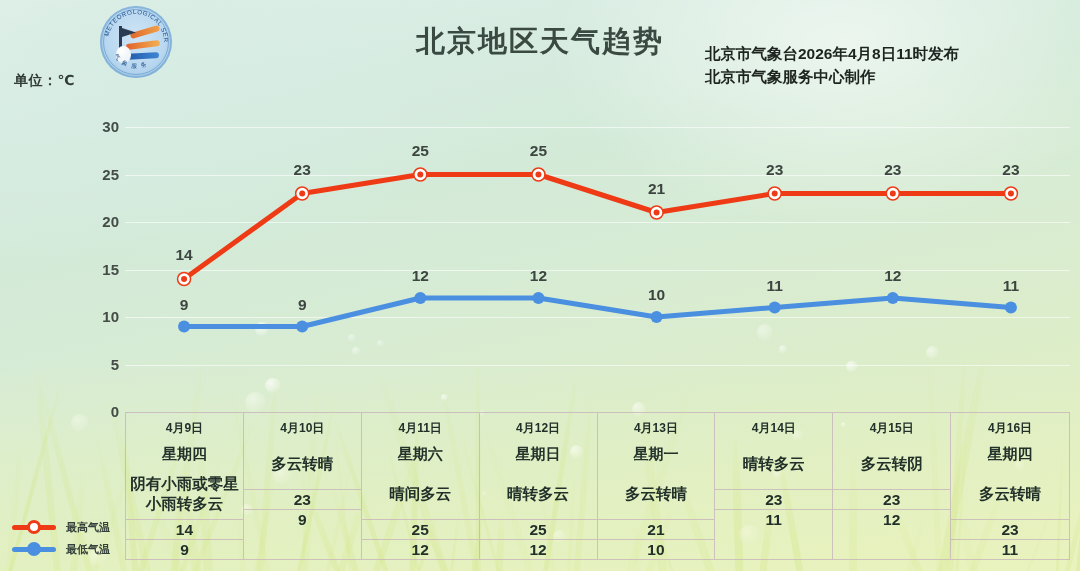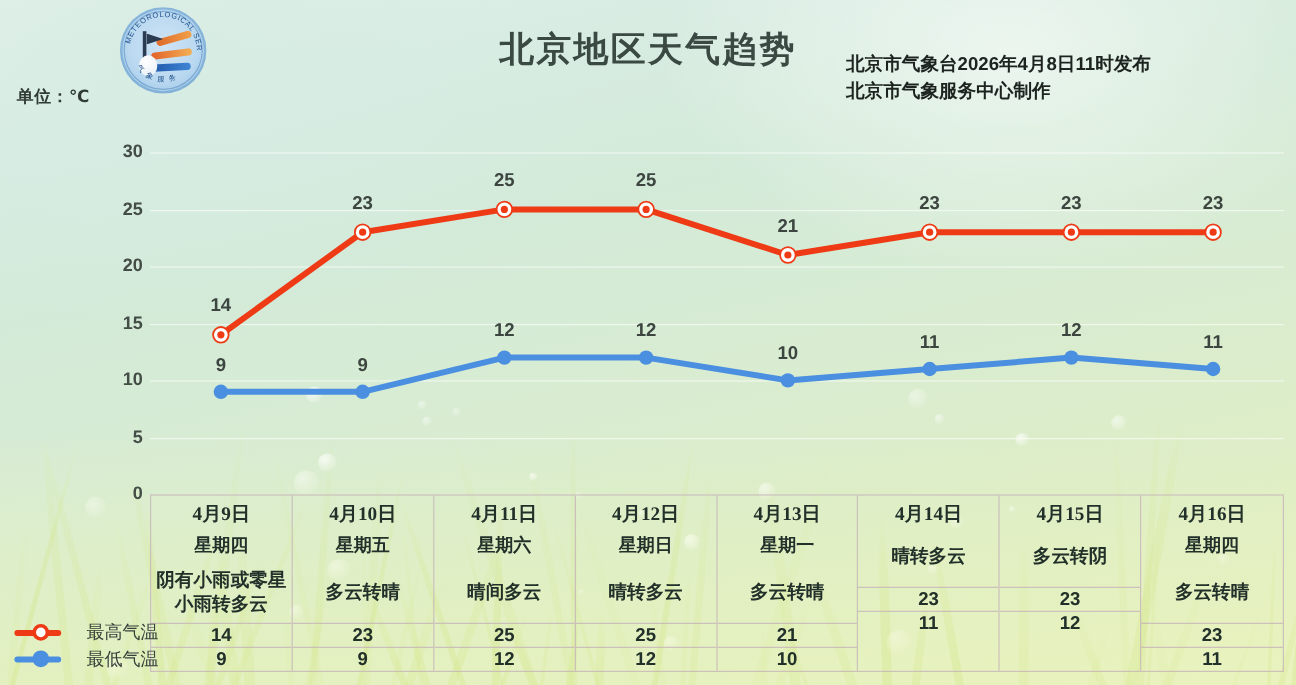--- a/index.html
+++ b/index.html
@@ -50,36 +50,36 @@
   .vallab{position:absolute;width:46px;text-align:center;font-size:15.5px;font-weight:bold;color:#3c453f;}
 
   
   #table{position:absolute;left:125px;top:412px;width:945px;height:148px;
          border:1px solid rgba(196,176,186,.75);box-sizing:border-box;
          display:grid;grid-template-columns:repeat(8,1fr);}
   .col{border-right:1px solid rgba(196,176,186,.75);box-sizing:border-box;position:relative;}
   .col:last-child{border-right:none;}
   .cell{box-sizing:border-box;display:flex;align-items:center;justify-content:center;text-align:center;
         color:#22302a;}
-  .c-date{height:26px;font-size:16px;font-weight:bold;padding-top:4px;font-family:Liberation Serif, serif;}
+  .c-date{height:26px;font-size:12px;font-weight:bold;padding-top:4px;}
   .c-week{height:30px;font-size:15px;font-weight:bold;}
   .c-cond{height:50px;font-size:15.5px;font-weight:bold;line-height:20px;padding:0 4px;}
   .c-hi{height:20px;font-size:15.5px;font-weight:bold;border-top:1px solid rgba(196,176,186,.75);}
   .c-lo{height:20px;font-size:15.5px;font-weight:bold;border-top:1px solid rgba(196,176,186,.75);}
 
   
   #legend{position:absolute;left:12px;top:516px;width:120px;}
   .lg-row{display:flex;align-items:center;height:22px;}
   .lg-line{position:relative;width:44px;height:5px;border-radius:3px;}
   .lg-line.hi{background:#ee3b16;}
   .lg-line.lo{background:#4a8fe0;}
   .lg-dot{position:absolute;left:15px;top:-5px;width:14px;height:14px;border-radius:50%;box-sizing:border-box;}
   .lg-dot.hi{background:#ffffff;border:3px solid #ee3b16;}
   .lg-dot.lo{background:#4a8fe0;border:2px solid #4a8fe0;}
-  .lg-txt{margin-left:21px;font-size:15px;font-weight:normal;color:#35403a;white-space:nowrap;}
+  .lg-txt{margin-left:10px;font-size:11px;font-weight:bold;color:#35403a;white-space:nowrap;}
 </style>
 </head>
 <body>
 
 <div id="stage">
 
   <div class="grass" id="grass">
       <div class="blade" style="left: 125.29px; height: 155.823px; width: 6.36474px; transform: rotate(-11.265deg); opacity: 0.46;"></div>
       <div class="blade" style="left: 953.575px; height: 158.617px; width: 3.47135px; transform: rotate(3.9345deg); opacity: 0.45;"></div>
       <div class="blade" style="left: 713.324px; height: 119.777px; width: 7.68753px; transform: rotate(-18.6304deg); opacity: 0.49;"></div>
@@ -277,21 +277,20 @@
   <div id="table">
       <div class="col">
         <div class="cell c-date">4月9日</div>
         <div class="cell c-week">星期四</div>
         <div class="cell c-cond">阴有小雨或零星小雨转多云</div>
         <div class="cell c-hi">14</div>
         <div class="cell c-lo">9</div>
       </div>
       <div class="col">
         <div class="cell c-date">4月10日</div>
-        <div class="cell c-week">星期五</div>
         <div class="cell c-cond">多云转晴</div>
         <div class="cell c-hi">23</div>
         <div class="cell c-lo">9</div>
       </div>
       <div class="col">
         <div class="cell c-date">4月11日</div>
         <div class="cell c-week">星期六</div>
         <div class="cell c-cond">晴间多云</div>
         <div class="cell c-hi">25</div>
         <div class="cell c-lo">12</div>

